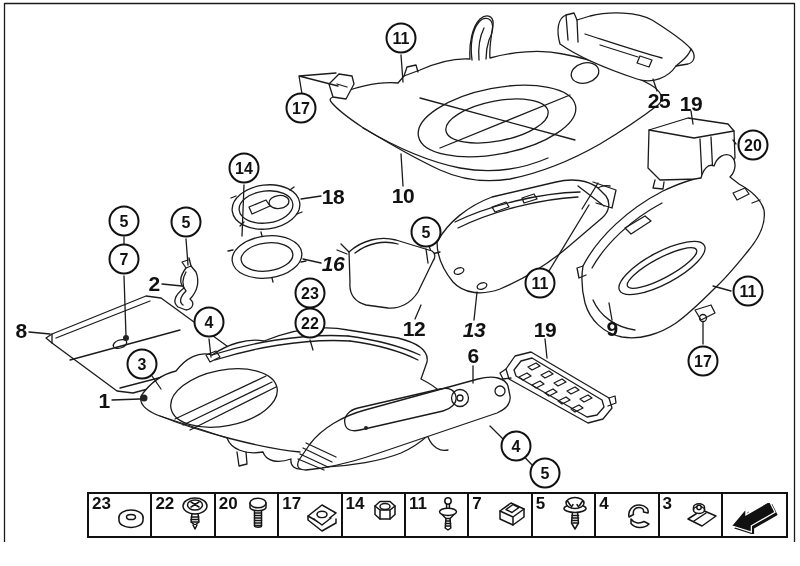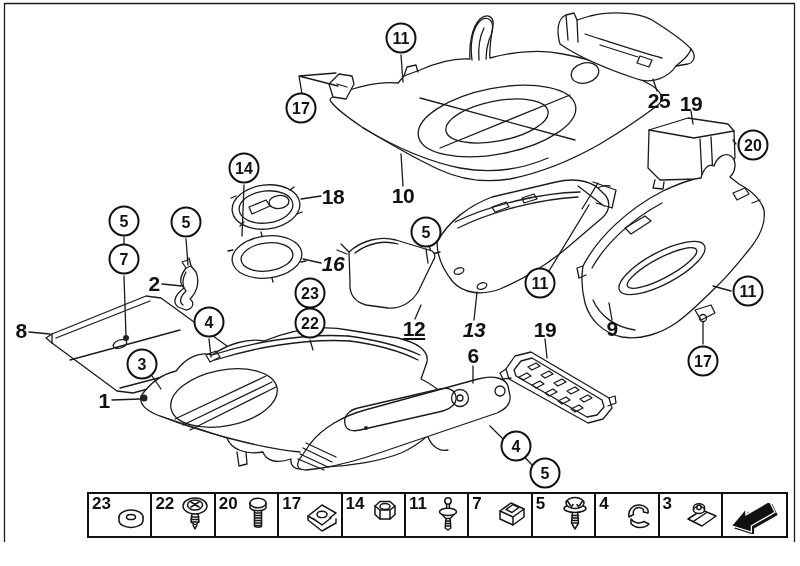--- a/index.html
+++ b/index.html
@@ -218,21 +218,21 @@
       <div class="co circ" style="left: 516px; top: 446px;">4</div>
       <div class="co circ" style="left: 545px; top: 473px;">5</div>
       <div class="co plain" style="left: 403px; top: 196px;">10</div>
       <div class="co plain" style="left: 659px; top: 101px;">25</div>
       <div class="co plain" style="left: 691px; top: 104px;">19</div>
       <div class="co plain" style="left: 333px; top: 197px;">18</div>
       <div class="co plain" style="left: 333px; top: 264px; font-style: italic;">16</div>
       <div class="co plain" style="left: 154px; top: 284px;">2</div>
       <div class="co plain" style="left: 21px; top: 331px;">8</div>
       <div class="co plain" style="left: 104px; top: 401px;">1</div>
-      <div class="co plain" style="left: 414px; top: 329px; text-decoration: underline;">12</div>
+      <div class="co plain" style="left: 414px; top: 329px;">12</div>
       <div class="co plain" style="left: 474px; top: 330px; font-style: italic;">13</div>
       <div class="co plain" style="left: 545px; top: 330px;">19</div>
       <div class="co plain" style="left: 612px; top: 329px;">9</div>
       <div class="co plain" style="left: 473px; top: 356px;">6</div>
     </div>
 
   <div class="legend-strip">
       <div class="legend-cell">
         <span class="cell-num">23</span>
         <svg width="38" height="40" viewBox="0 0 36 40" class="cell-icon">

